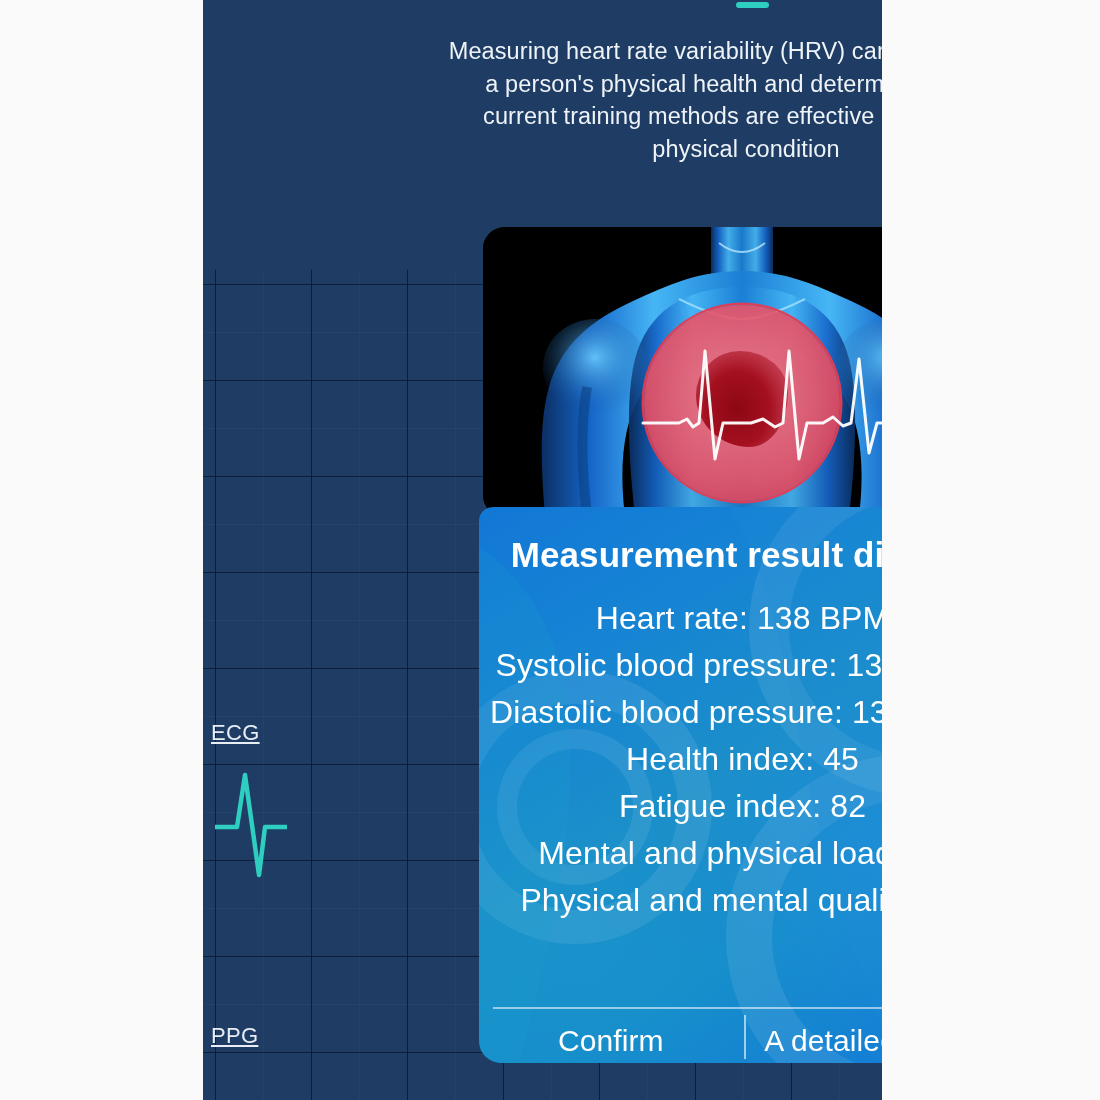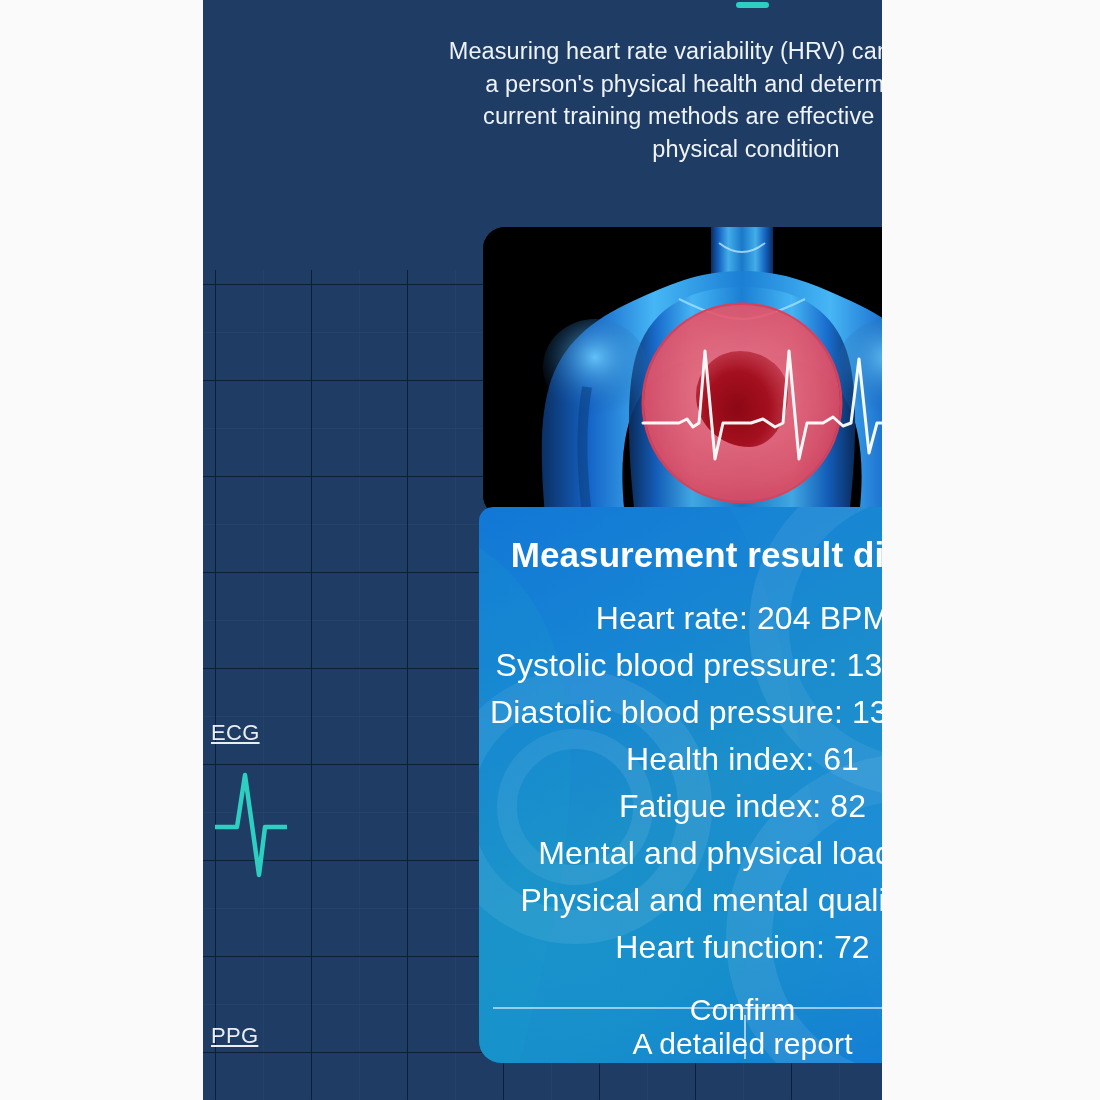--- a/index.html
+++ b/index.html
@@ -94,23 +94,22 @@
   }
   .row{
     color:#fff;font-size:32px;line-height:47px;letter-spacing:.1px;
     white-space:nowrap;
   }
   .divider-h{
     position:absolute;left:14px;top:500px;width:499px;height:2px;
     background:rgba(255,255,255,.55);
   }
   .buttons{
-    position:absolute;left:0;top:486px;width:100%;height:64px;
+    position:absolute;left:0;top:502px;width:100%;height:64px;
     display:flex;
-    flex-direction:column;
   }
   .btn{
     flex:1;display:flex;align-items:center;justify-content:center;
     color:#fff;font-size:30px;letter-spacing:.1px;cursor:pointer;
   }
   .divider-v{
     position:absolute;left:265px;top:508px;width:2px;height:44px;
     background:rgba(255,255,255,.6);
   }
 </style>
@@ -205,28 +204,27 @@
           <circle cx="430" cy="430" r="160" stroke-width="46"></circle>
         </g>
         <path d="M250 0 C 330 130 300 300 420 556 L 527 556 L 527 0 Z" fill="#1f8fd8" fill-opacity=".22"></path>
         <path d="M0 40 C 120 120 110 300 40 556 L 0 556 Z" fill="#1aa0cf" fill-opacity=".18"></path>
       </svg>
 
       <div class="panel-inner">
         <h1>Measurement result display</h1>
 
         <div class="rows">
-          <div class="row">Heart rate: 204 BPM</div>
+          <div class="row">Heart rate: 138 BPM</div>
           <div class="row">Systolic blood pressure: 138mmhg</div>
           <div class="row">Diastolic blood pressure: 138mmhg</div>
-          <div class="row">Health index: 61</div>
+          <div class="row">Health index: 45</div>
           <div class="row">Fatigue index: 82</div>
           <div class="row">Mental and physical load: 65</div>
           <div class="row">Physical and mental quality: 67</div>
-          <div class="row">Heart function: 72</div>
         </div>
 
         <div class="divider-h"></div>
         <div class="buttons">
           <div class="btn">Confirm</div>
           <div class="btn">A detailed report</div>
         </div>
         <div class="divider-v"></div>
       </div>
     </div>

